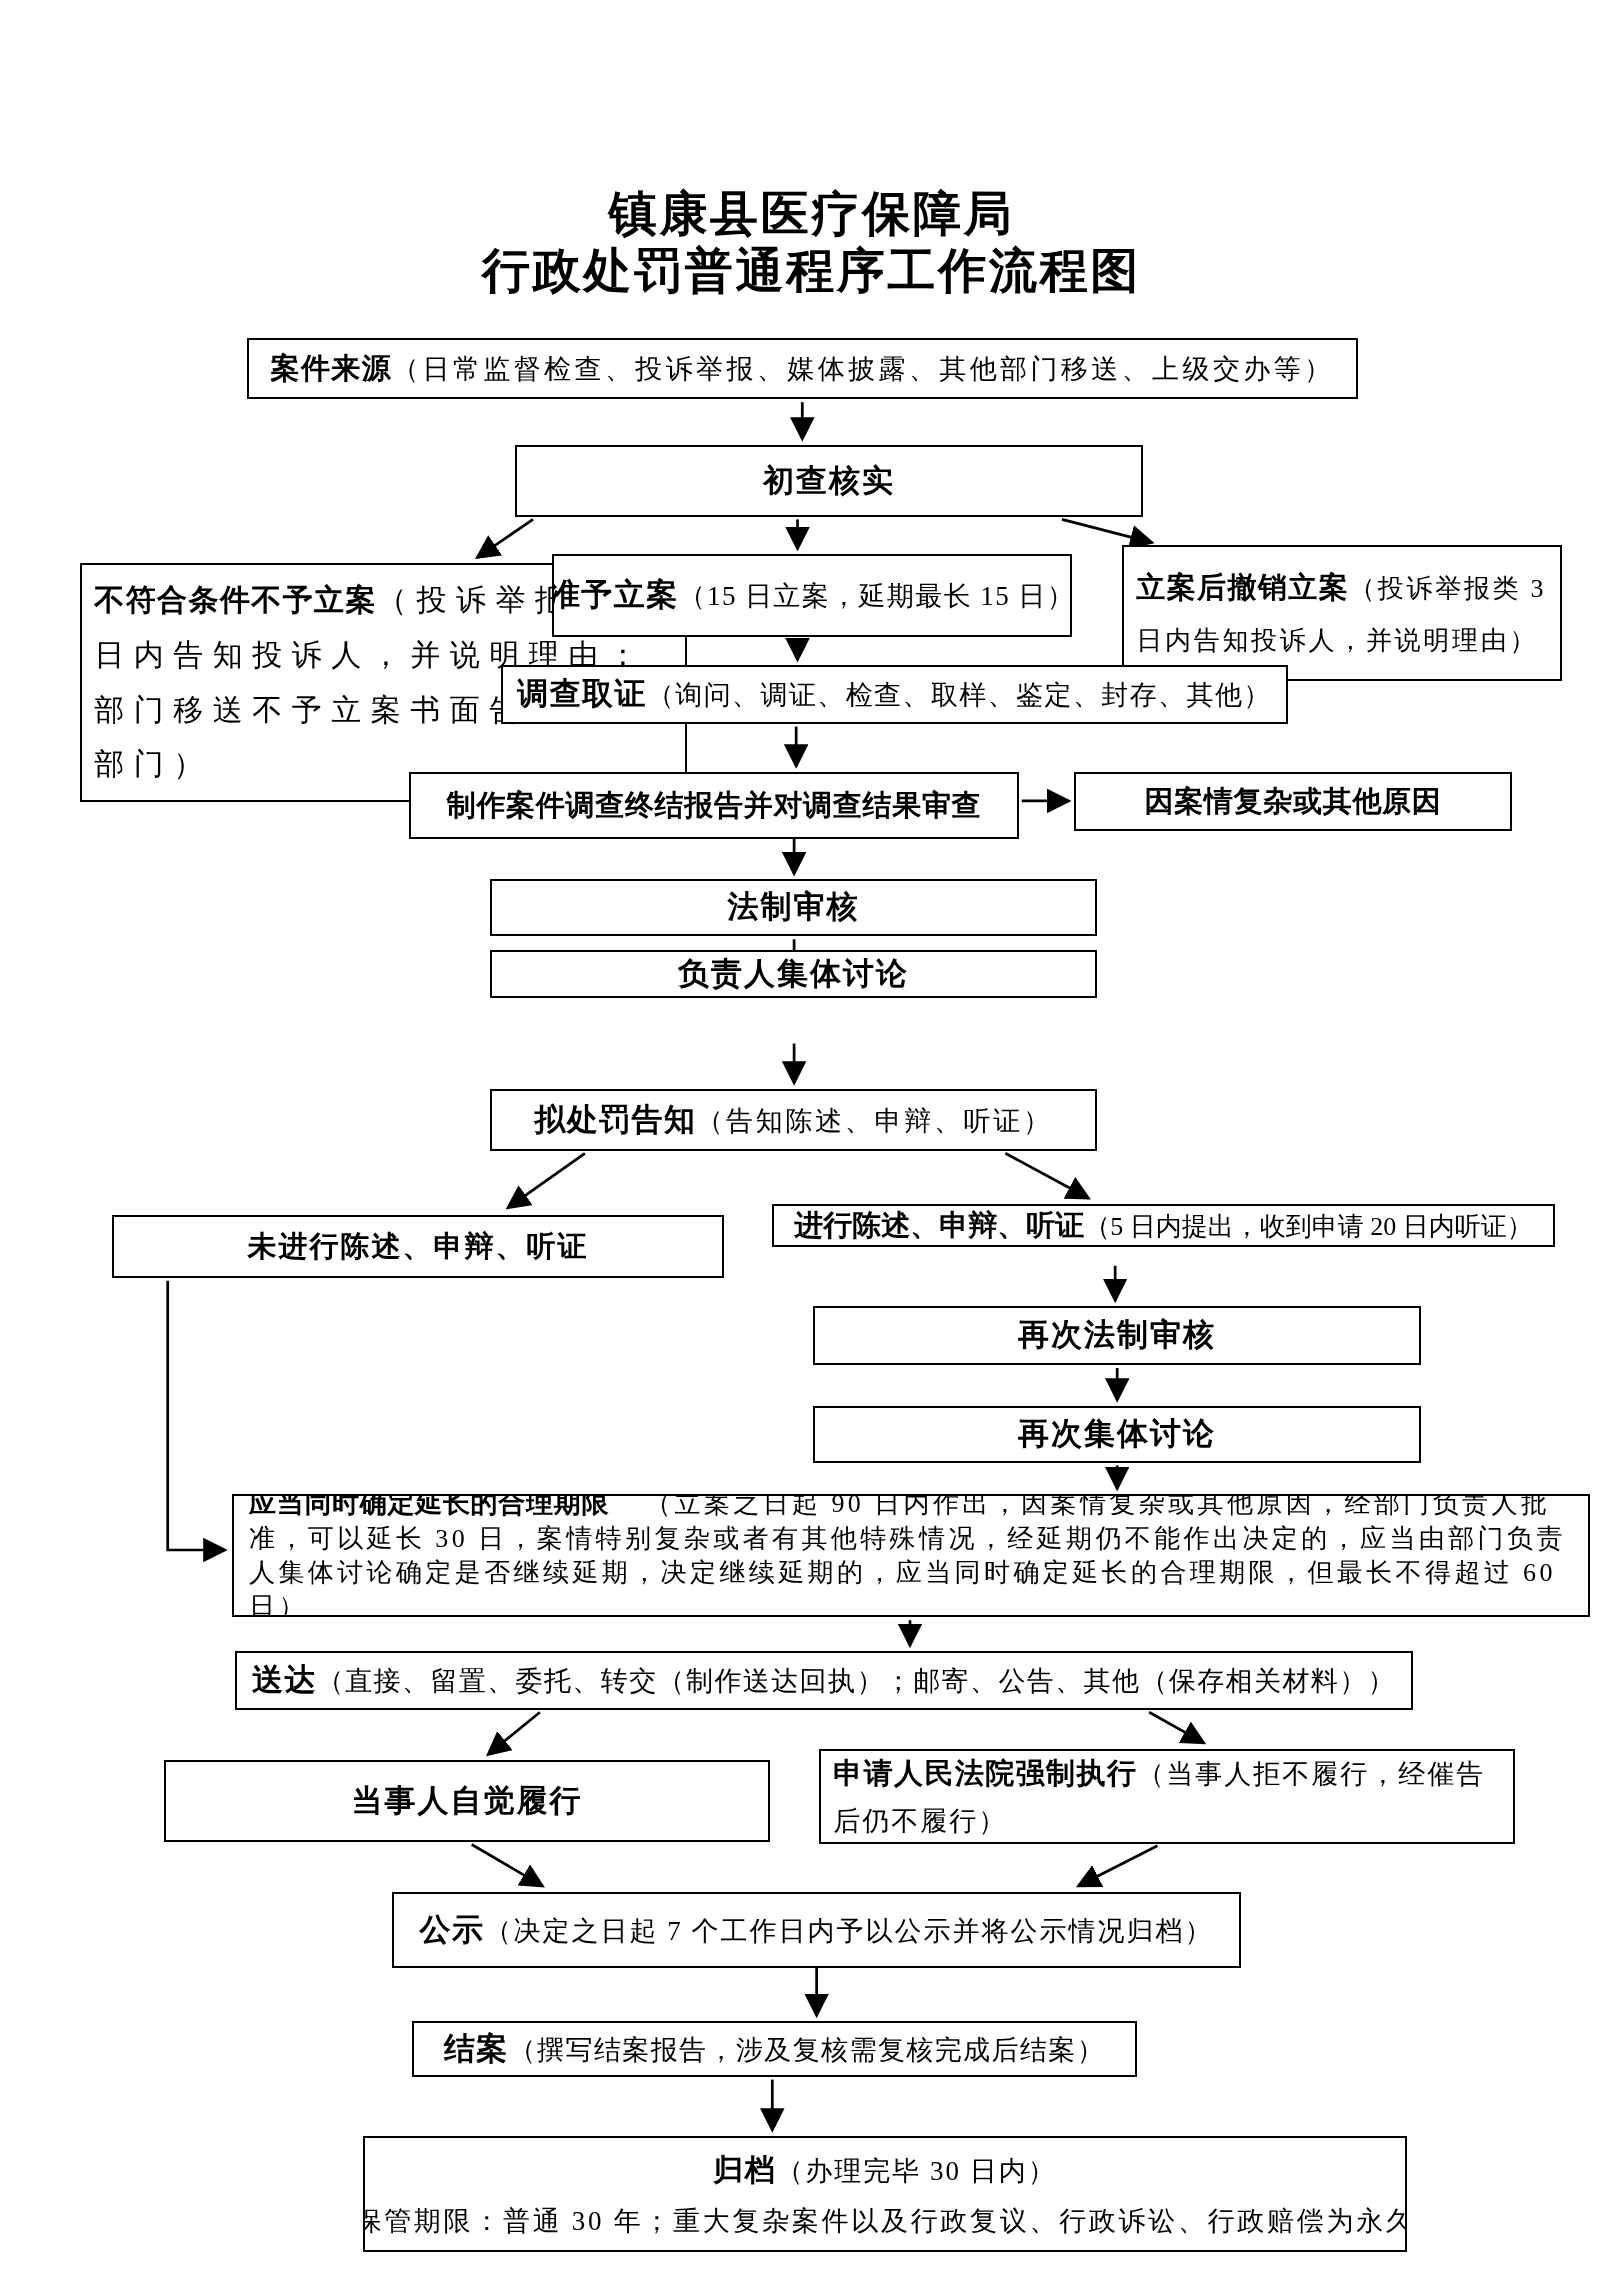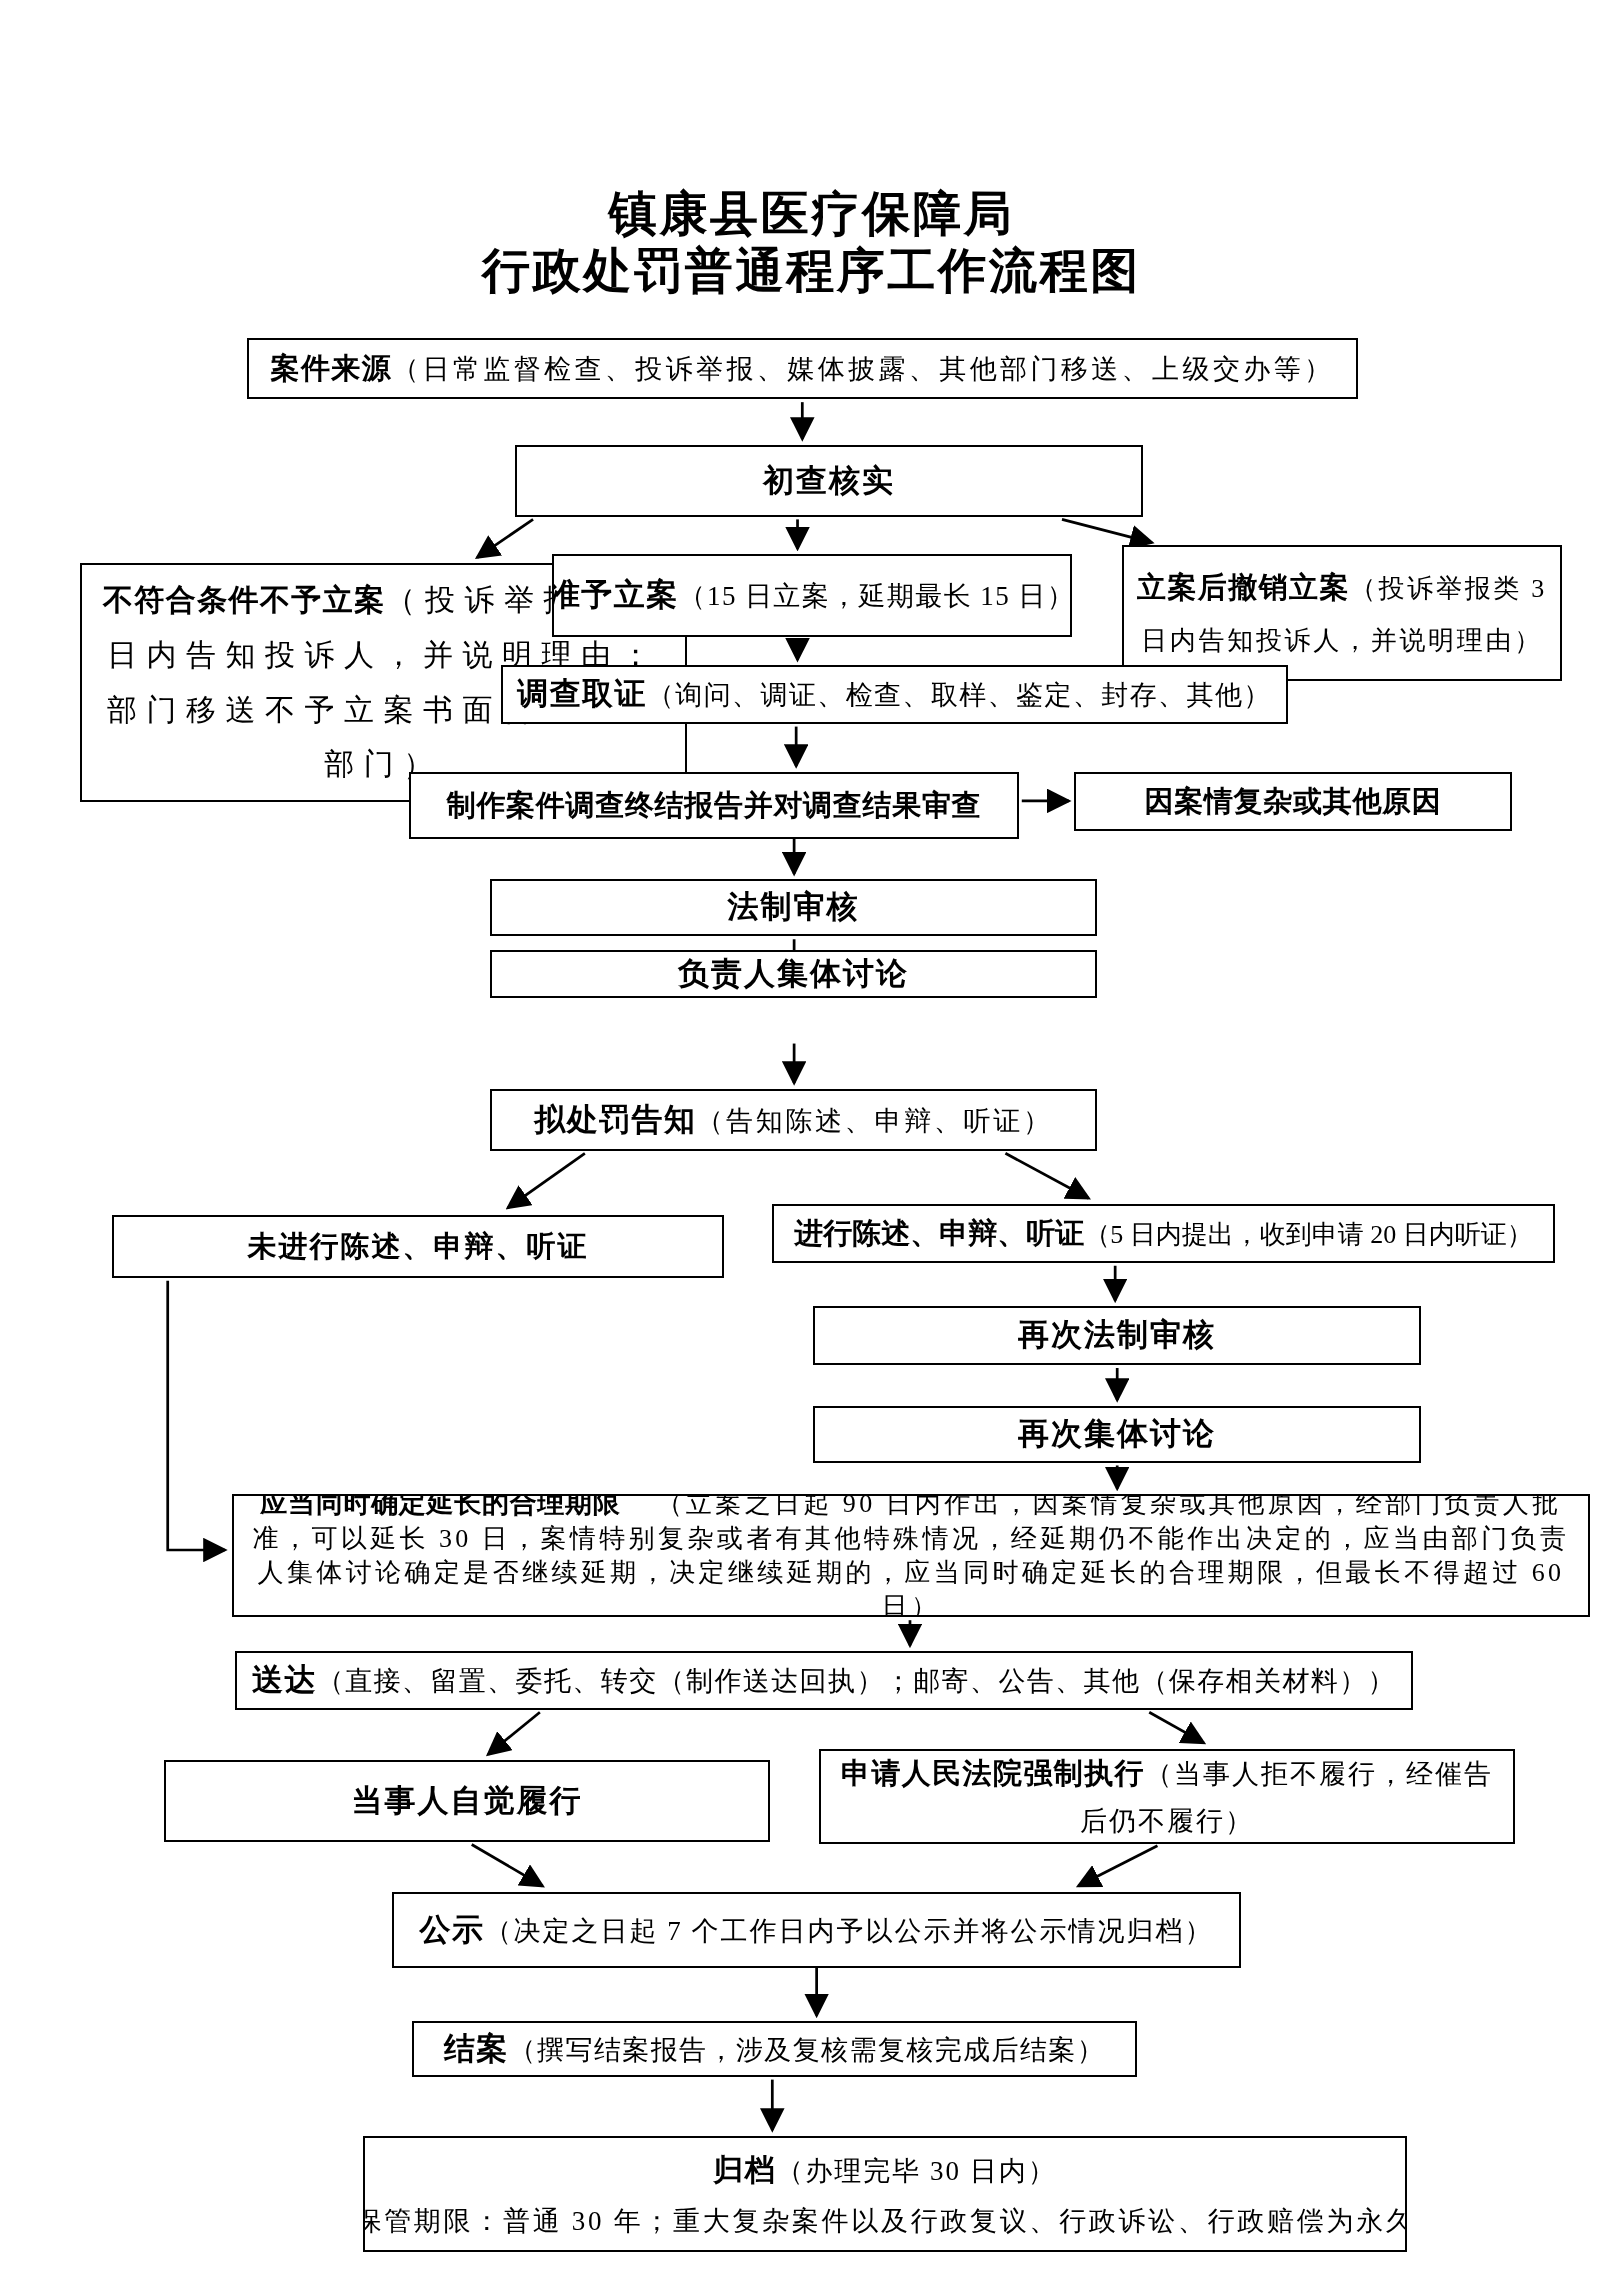--- a/index.html
+++ b/index.html
@@ -25,21 +25,21 @@
   .flow-svg path{stroke:#000;stroke-width:4;fill:none;}
   .box{
     position:absolute;
     box-sizing:border-box;
     border:2.7px solid #000;
     background:#fff;
     display:flex;
     flex-direction:column;
     align-items:center;
     justify-content:center;
-    text-align:center;
+    text-align:left;
     padding:2.7px 12.3px;
     overflow:hidden;
   }
   .txt{margin:0;font-size:27px;line-height:1.55;color:#000;}
   .oneline .txt{white-space:nowrap;}
   .lbl{font-family:"Liberation Sans",sans-serif;font-weight:700;letter-spacing:1.4px;}
   .det{font-family:"Liberation Serif",serif;letter-spacing:3.4px;}
   
   .b-source .lbl{font-size:29px}
   .b-check .lbl,.b-plain .lbl{font-size:31px;letter-spacing:2px;}
@@ -157,21 +157,21 @@
   </div>
 
   <div class="box oneline b-notice" style="left:490px;top:1089px;width:607px;height:62px">
     <p class="txt"><span class="lbl">拟处罚告知</span><span class="det">（告知陈述、申辩、听证）</span></p>
   </div>
 
   <div class="box oneline b-plain" style="left:112px;top:1215px;width:612px;height:63px">
     <p class="txt"><span class="lbl" style="font-size:29px">未进行陈述、申辩、听证</span></p>
   </div>
 
-  <div class="box oneline b-statement" style="left:772px;top:1204px;width:783px;height:59px">
+  <div class="box oneline b-statement" style="left:772px;top:1204px;width:783px;height:43px">
     <p class="txt"><span class="lbl">进行陈述、申辩、听证</span><span class="det">（5 日内提出，收到申请 20 日内听证）</span></p>
   </div>
 
   <div class="box oneline b-plain" style="left:813px;top:1306px;width:608px;height:59px">
     <p class="txt"><span class="lbl">再次法制审核</span></p>
   </div>
 
   <div class="box oneline b-plain" style="left:813px;top:1406px;width:608px;height:57px">
     <p class="txt"><span class="lbl">再次集体讨论</span></p>
   </div>

